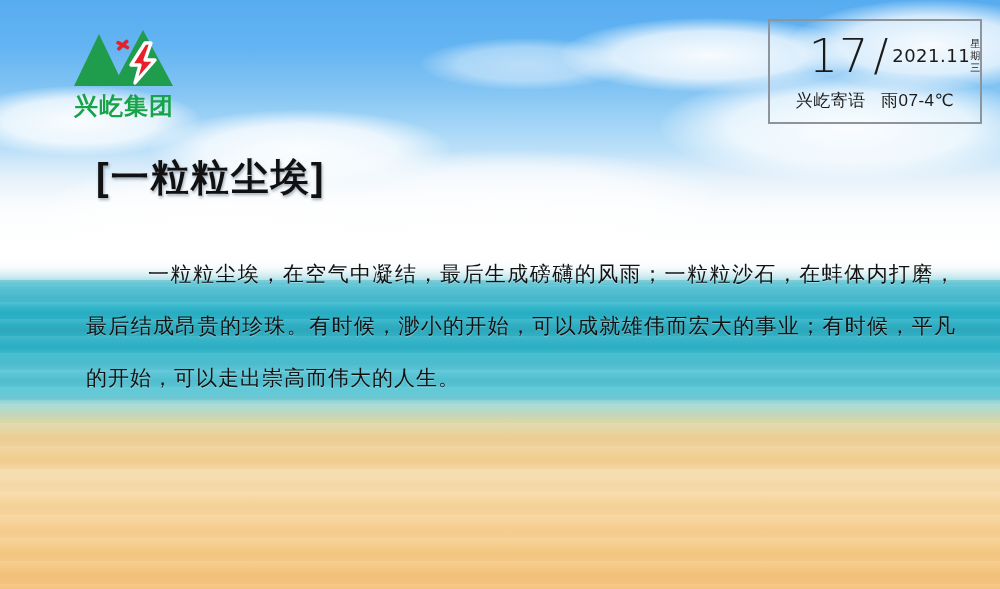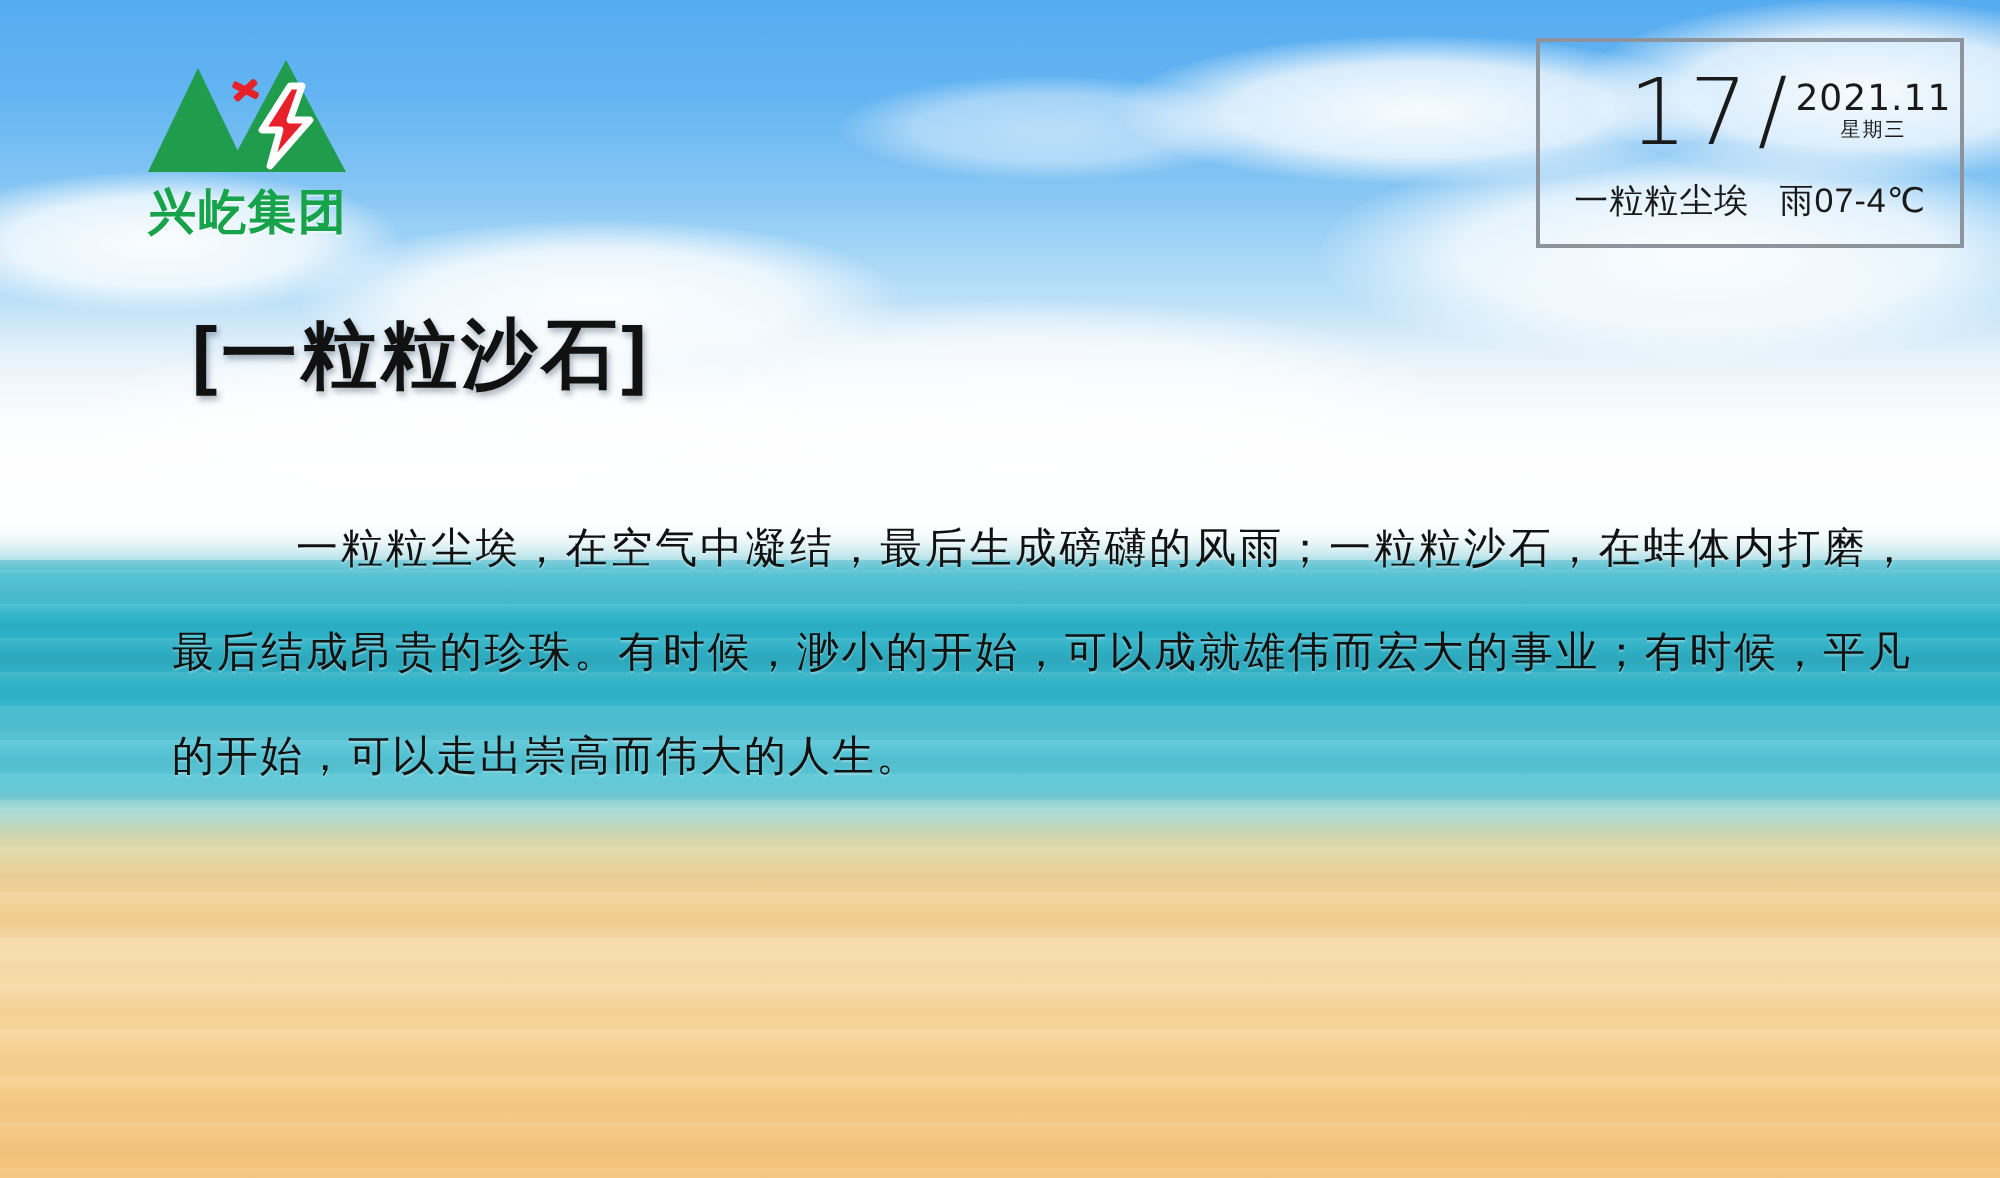--- a/index.html
+++ b/index.html
@@ -127,21 +127,21 @@
   .date-slash {
     font-size: 44px;
     line-height: 1;
     color: #1a1a1a;
     font-family: "DejaVu Sans", sans-serif;
     font-weight: 300;
     margin: 0 2px 0 4px;
   }
   .date-right {
     display: flex;
-    flex-direction: column;
+    flex-direction: row;
     align-items: center;
     justify-content: center;
     margin-left: 2px;
   }
   .date-ym {
     font-size: 18px;
     color: #1a1a1a;
     font-family: "DejaVu Sans", sans-serif;
     line-height: 1.15;
     letter-spacing: 0.5px;
@@ -226,22 +226,22 @@
   <div class="date-card">
     <div class="date-top">
       <span class="date-day">17</span>
       <span class="date-slash">/</span>
       <span class="date-right">
         <span class="date-ym">2021.11</span>
         <span class="date-week">星期三</span>
       </span>
     </div>
     <div class="date-bottom">
-      <span class="lunar">一粒粒尘埃</span>
+      <span class="lunar">兴屹寄语</span>
       <span>雨07-4℃</span>
     </div>
   </div>
 
-  <div class="headline">[一粒粒沙石]</div>
+  <div class="headline">[一粒粒尘埃]</div>
 
   <div class="body-copy">一粒粒尘埃，在空气中凝结，最后生成磅礴的风雨；一粒粒沙石，在蚌体内打磨，最后结成昂贵的珍珠。有时候，渺小的开始，可以成就雄伟而宏大的事业；有时候，平凡的开始，可以走出崇高而伟大的人生。</div>
 
 </div>
 
 </body></html>

